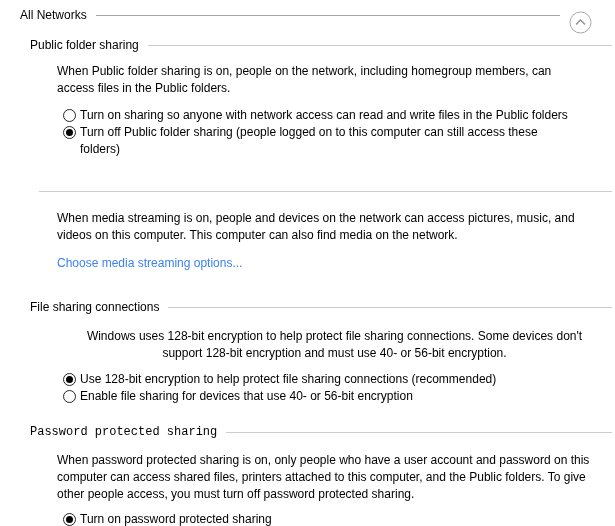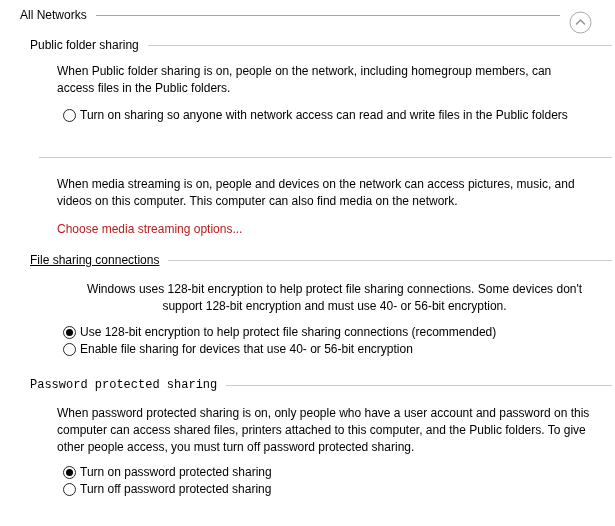--- a/index.html
+++ b/index.html
@@ -12,33 +12,33 @@
   .main-header .label { flex:0 0 auto; }
   .main-rule { flex:1; height:0; border-top:1px solid #a6a6a6; margin-left:9px; margin-right:55px; }
   .collapse-btn { position:absolute; top:4px; right:23px; width:23px; height:23px; background:none; border:none; padding:0; cursor:pointer; }
 
   
   .section { margin-left:30px; margin-right:3px; }
   .sec-header { display:flex; align-items:center; height:17px;justify-content:flex-end; }
   .sec-header .label { flex:0 0 auto; }
   .sec-rule { flex:1; height:0; border-top:1px solid #cccccc; margin-left:9px; }
 
-  .mt13 { margin-top:13px; } .mt25 { margin-top:25px; } .mt14 { margin-top:14px;text-decoration:underline; } .mt19 { margin-top:19px;font-family:Liberation Mono, monospace; }
+  .mt13 { margin-top:13px; } .mt25 { margin-top:25px; } .mt14 { margin-top:27px; } .mt19 { margin-top:19px;font-family:Liberation Mono, monospace; }
 
   .desc { margin-left:27px; white-space:pre-line; }
   .d1 { margin-top:9px; } .d2 { margin-top:10px; } .d3 { margin-top:12px;text-align:center; } .d4 { margin-top:11px; }
 
   .options { margin-left:33px; }
   .o1 { margin-top:10px; } .o3 { margin-top:9px; } .o4 { margin-top:8px; }
   .option { display:flex; align-items:flex-start; cursor:default; }
   .radio { flex:0 0 auto; width:13px; height:13px; margin-top:2px; margin-right:4px; border:1px solid #262626; border-radius:50%; position:relative; background:#ffffff; }
   .option.selected .radio::after { content:""; position:absolute; left:2px; top:2px; width:7px; height:7px; background:#000000; border-radius:50%; }
   .opt-label { white-space:pre-line; }
 
-  .link { margin-left:27px; margin-top:11px; color:#b91c1c; cursor:pointer; }
+  .link { margin-left:27px; margin-top:11px; color:#3b82f6; cursor:pointer; }
 </style>
 </head>
 <body>
 
 <div id="root">
 
   <div class="main-header">
     <span class="label">All Networks</span>
     <span class="main-rule"></span>
   </div>
@@ -55,20 +55,25 @@
     <div class="sec-header mt13">
       <span class="label">Public folder sharing</span>
       <span class="sec-rule"></span>
     </div>
     <div class="desc d1">When Public folder sharing is on, people on the network, including homegroup members, can
 access files in the Public folders.</div>
     <div class="options o1">
       <div class="option">
         <span class="radio"></span>
         <span class="opt-label">Turn on sharing so anyone with network access can read and write files in the Public folders</span>
+      </div>
+      <div class="option selected">
+        <span class="radio"></span>
+        <span class="opt-label">Turn off Public folder sharing (people logged on to this computer can still access these
+folders)</span>
       </div>
     </div>
   </div>
 
   <div class="section">
     <div class="sec-header mt25">
       <span class="sec-rule"></span>
     </div>
     <div class="desc d2">When media streaming is on, people and devices on the network can access pictures, music, and
 videos on this computer. This computer can also find media on the network.</div>

